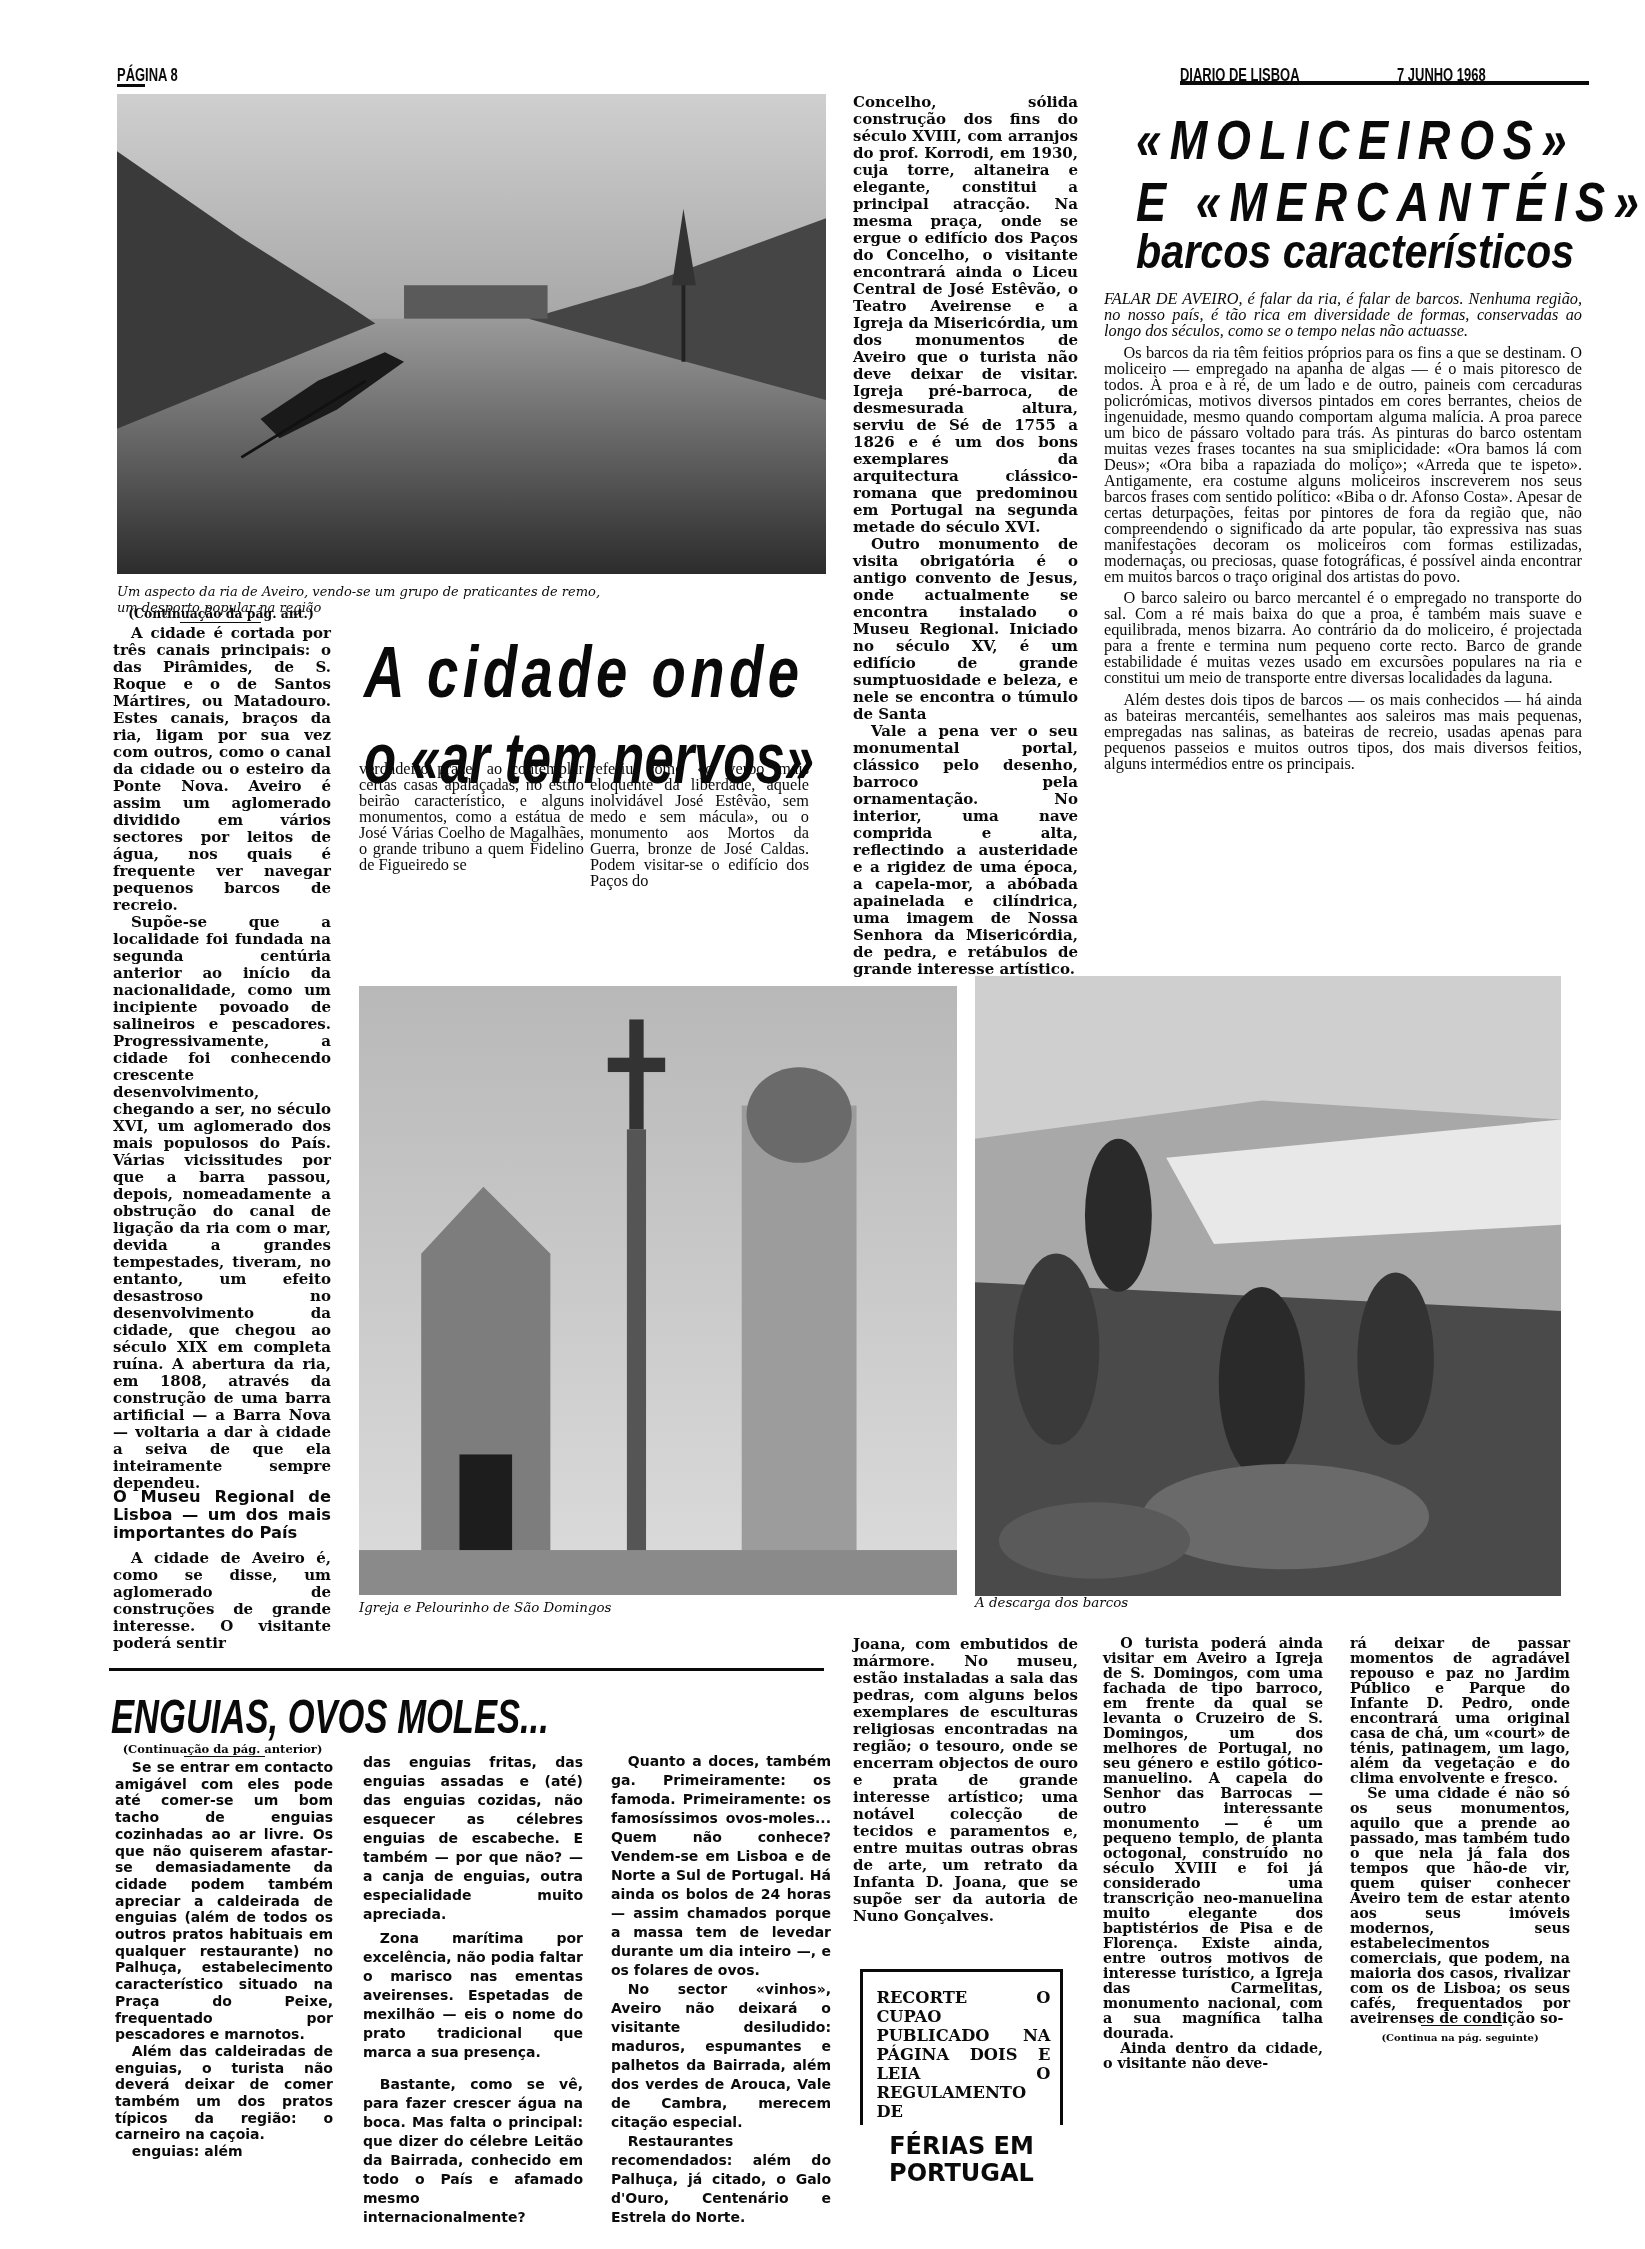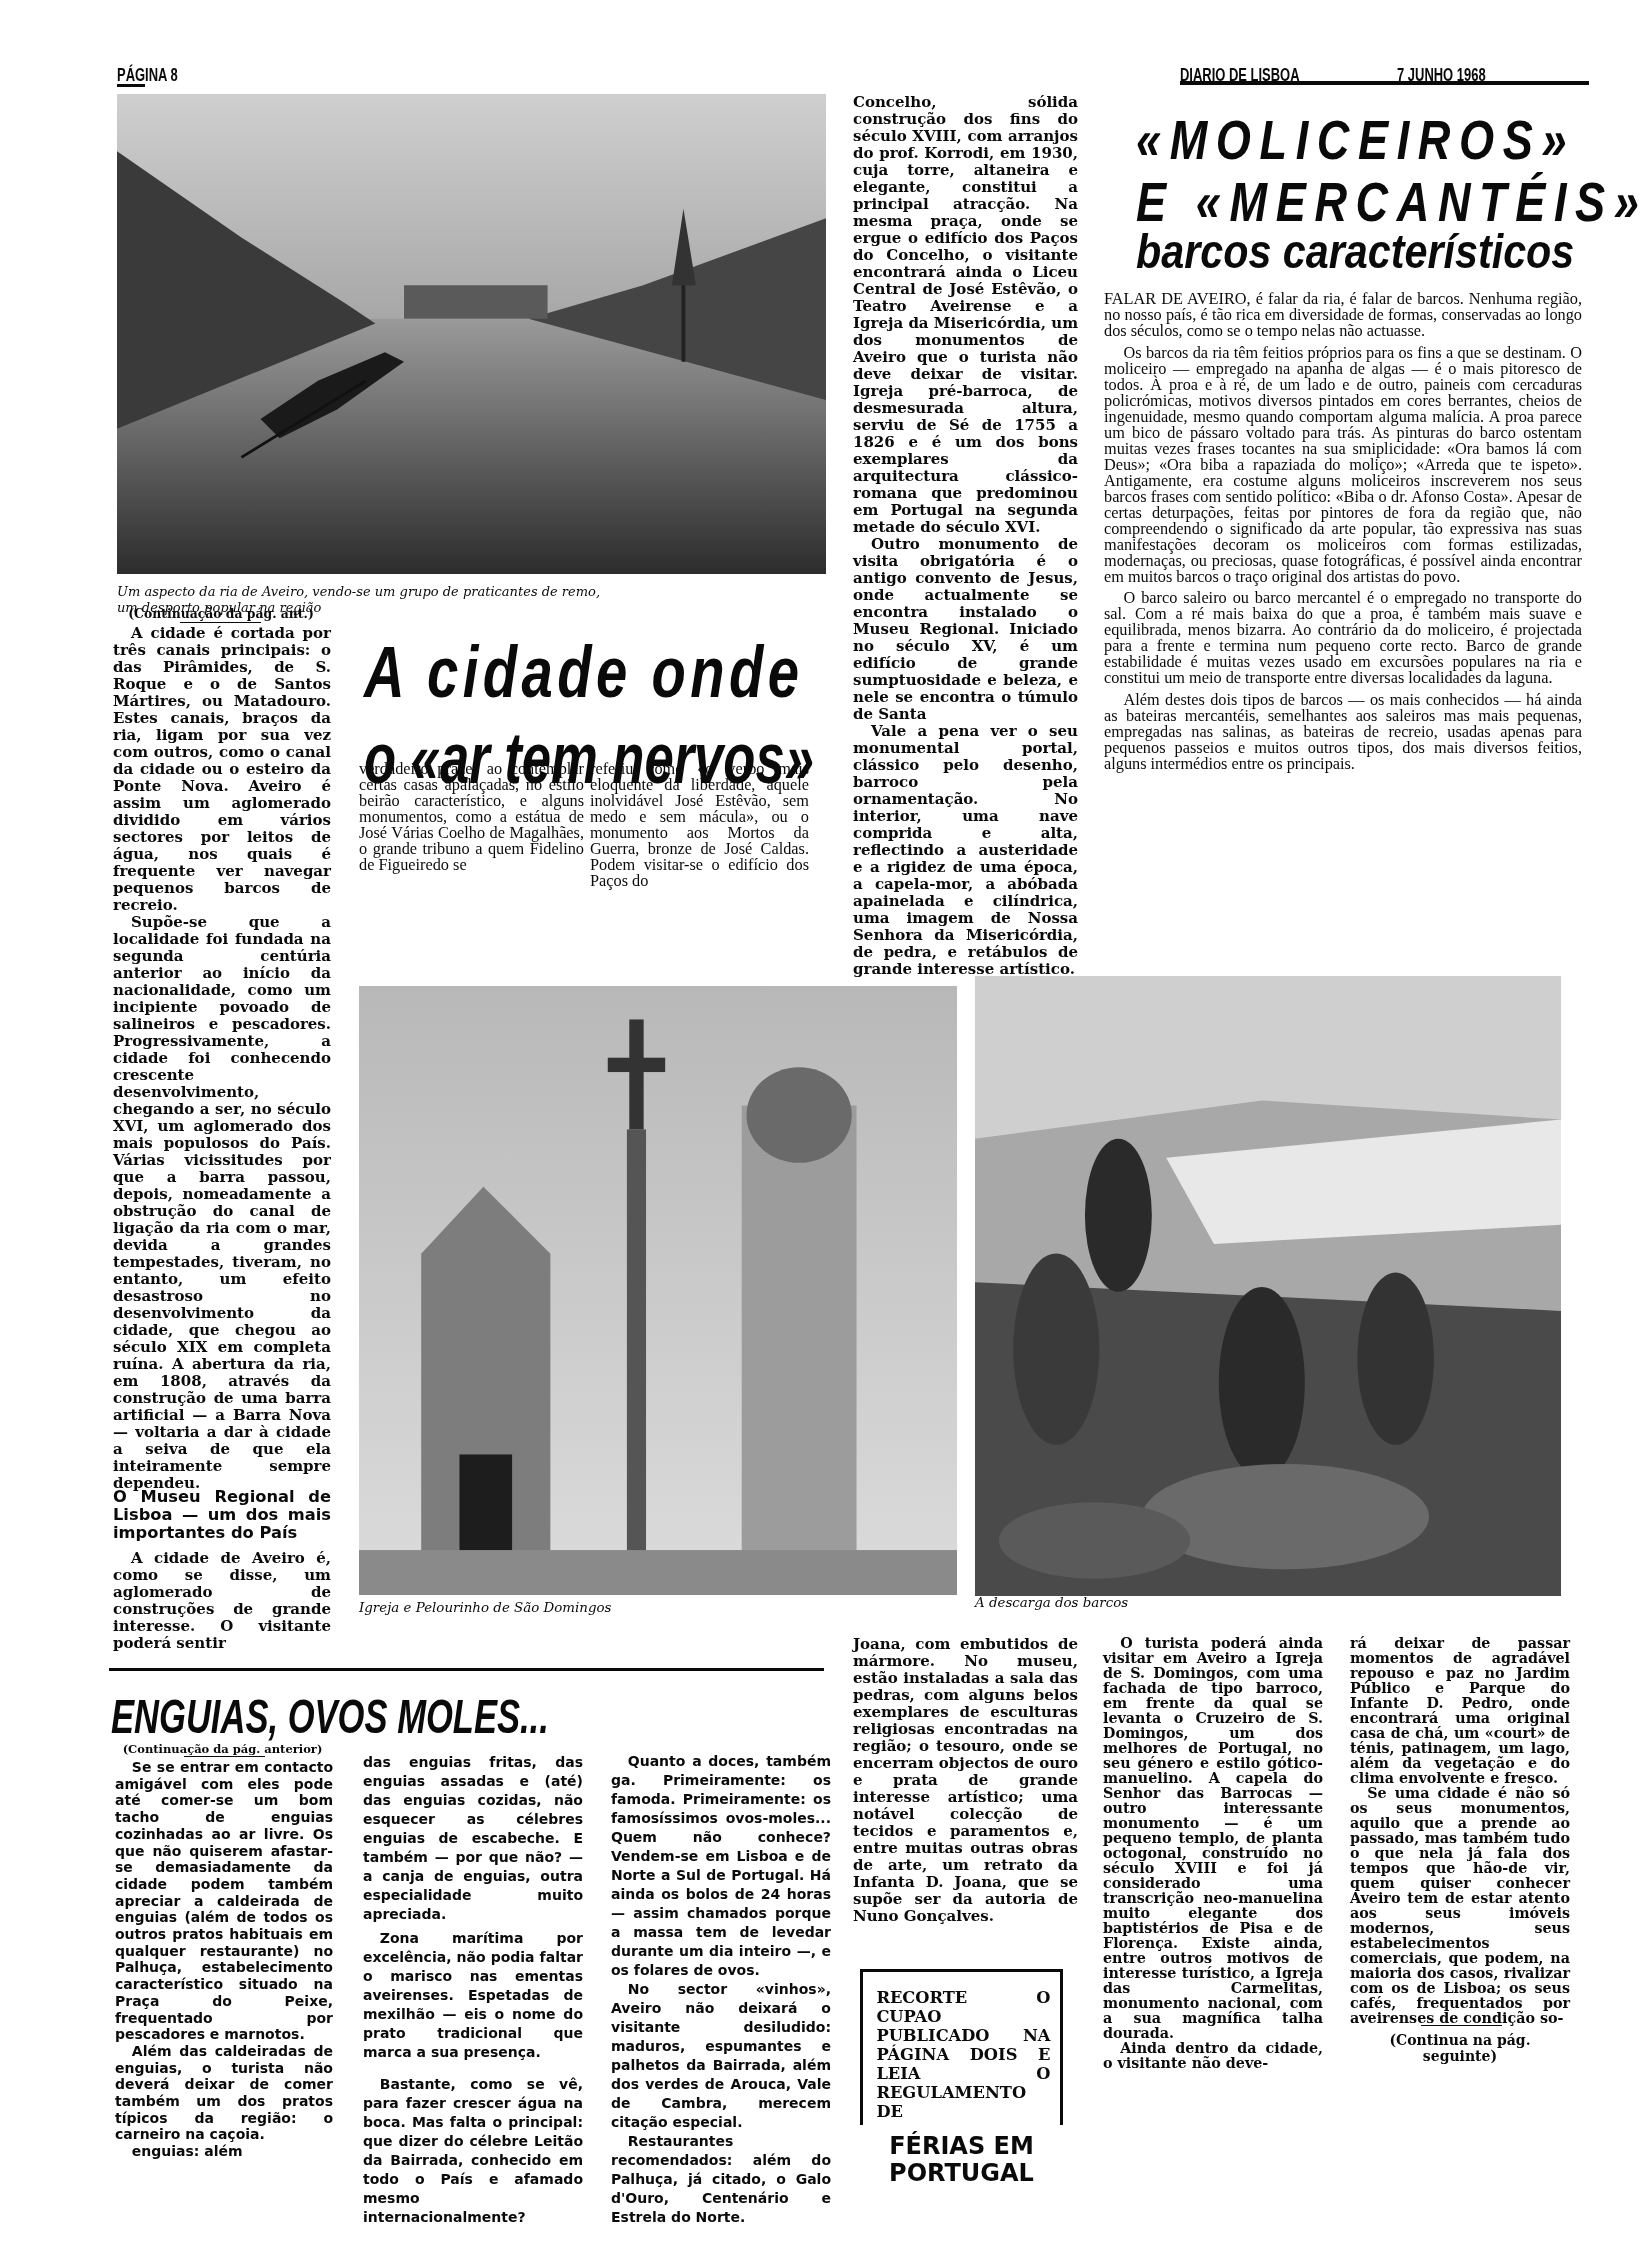--- a/index.html
+++ b/index.html
@@ -11,21 +11,21 @@
   .photo svg { width: 100%; height: 100%; display: block; }
   .caption { font-family: "DejaVu Serif", serif; font-style: italic; font-size: 13px; text-align: left; line-height: 1.25; }
   .col { position: absolute; text-align: justify; hyphens: manual; }
   .col p { margin: 0; text-indent: 1.2em; }
   .col p.noindent { text-indent: 0; }
   .serifbold { font-family: "DejaVu Serif", serif; font-weight: bold; font-size: 15px; line-height: 17px; }
   .condensed { font-family: "Liberation Serif", serif; font-size: 16.3px; line-height: 16px; }
   .sansbold { font-family: "DejaVu Sans", sans-serif; font-weight: bold; font-size: 14px; line-height: 17px; }
   .headline { font-family: "Liberation Sans", sans-serif; font-weight: bold; font-style: italic; line-height: 1; white-space: nowrap; transform-origin: left top; }
   .subhead { font-family: "DejaVu Sans", sans-serif; font-weight: bold; font-size: 16.3px; line-height: 18px; text-align: justify; }
-  .cont { font-family: "DejaVu Serif", serif; font-weight: bold; font-size: 14px; text-align: center; }
+  .cont { font-family: "DejaVu Serif", serif; font-weight: bold; font-size: 10px; text-align: center; }
   .box { position: absolute; border: 3.8px solid #0a0a0a; text-align: center; }
 </style>
 </head>
 <body>
 
 <div class="abs masthead" style="left:117px; top:65px;">PÁGINA 8</div>
 <div class="rule" style="left:117px; top:84px; width:28px; height:2.9px;"></div>
 <div class="abs masthead" style="left:1180px; top:65px;">DIARIO DE LISBOA</div>
 <div class="abs masthead" style="left:1397px; top:65px;">7 JUNHO 1968</div>
 <div class="rule" style="left:1180px; top:81px; width:409px; height:3.8px;"></div>
@@ -56,21 +56,21 @@
 <div class="abs caption" style="left:117px; top:584px; width:709px;">
   <div>Um aspecto da ria de Aveiro, vendo-se um grupo de praticantes de remo,</div>
   <div>um desporto popular na região</div>
 </div>
 
 <div class="abs headline" style="left:1136px; top:113px; font-size:55px; letter-spacing:10.5px; transform:scaleX(0.82);">«MOLICEIROS»</div>
 <div class="abs headline" style="left:1136px; top:175px; font-size:55px; letter-spacing:10.5px; transform:scaleX(0.82);">E «MERCANTÉIS»</div>
 <div class="abs headline" style="left:1136px; top:228px; font-size:48px; transform:scaleX(0.86);">barcos característicos</div>
 
 <div class="col condensed" style="left:1104px; top:291px; width:478px;">
-  <p class="noindent" style="margin-bottom:5.7px;">FALAR DE AVEIRO, é falar da ria, é falar de barcos. Nenhuma região, no nosso país, é tão rica em diversidade de formas, conservadas ao longo dos séculos, como se o tempo nelas não actuasse.</p>
+  <p class="noindent" style="margin-bottom:5.7px;font-style:italic;">FALAR DE AVEIRO, é falar da ria, é falar de barcos. Nenhuma região, no nosso país, é tão rica em diversidade de formas, conservadas ao longo dos séculos, como se o tempo nelas não actuasse.</p>
   <p style="margin-bottom:5.7px;">Os barcos da ria têm feitios próprios para os fins a que se destinam. O moliceiro — empregado na apanha de algas — é o mais pitoresco de todos. À proa e à ré, de um lado e de outro, paineis com cercaduras policrómicas, motivos diversos pintados em cores berrantes, cheios de ingenuidade, mesmo quando comportam alguma malícia. A proa parece um bico de pássaro voltado para trás. As pinturas do barco ostentam muitas vezes frases tocantes na sua smiplicidade: «Ora bamos lá com Deus»; «Ora biba a rapaziada do moliço»; «Arreda que te ispeto». Antigamente, era costume alguns moliceiros inscreverem nos seus barcos frases com sentido político: «Biba o dr. Afonso Costa». Apesar de certas deturpações, feitas por pintores de fora da região que, não compreendendo o significado da arte popular, tão expressiva nas suas manifestações decoram os moliceiros com formas estilizadas, modernaças, ou preciosas, quase fotográficas, é possível ainda encontrar em muitos barcos o traço original dos artistas do povo.</p>
   <p style="margin-bottom:5.7px;">O barco saleiro ou barco mercantel é o empregado no transporte do sal. Com a ré mais baixa do que a proa, é também mais suave e equilibrada, menos bizarra. Ao contrário da do moliceiro, é projectada para a frente e termina num pequeno corte recto. Barco de grande estabilidade é muitas vezes usado em excursões populares na ria e constitui um meio de transporte entre diversas localidades da laguna.</p>
   <p>Além destes dois tipos de barcos — os mais conhecidos — há ainda as bateiras mercantéis, semelhantes aos saleiros mas mais pequenas, empregadas nas salinas, as bateiras de recreio, usadas apenas para pequenos passeios e muitos outros tipos, dos mais diversos feitios, alguns intermédios entre os principais.</p>
 </div>
 
 <div class="col serifbold" style="left:853px; top:94px; width:225px;">
   <p class="noindent">Concelho, sólida construção dos fins do século XVIII, com arranjos do prof. Korrodi, em 1930, cuja torre, altaneira e elegante, constitui a principal atracção. Na mesma praça, onde se ergue o edifício dos Paços do Concelho, o visitante encontrará ainda o Liceu Central de José Estêvão, o Teatro Aveirense e a Igreja da Misericórdia, um dos monumentos de Aveiro que o turista não deve deixar de visitar. Igreja pré-barroca, de desmesurada altura, serviu de Sé de 1755 a 1826 e é um dos bons exemplares da arquitectura clássico-romana que predominou em Portugal na segunda metade do século XVI.</p>
   <p>Outro monumento de visita obrigatória é o antigo convento de Jesus, onde actualmente se encontra instalado o Museu Regional. Iniciado no século XV, é um edifício de grande sumptuosidade e beleza, e nele se encontra o túmulo de Santa</p>
   <p>Vale a pena ver o seu monumental portal, clássico pelo desenho, barroco pela ornamentação. No interior, uma nave comprida e alta, reflectindo a austeridade e a rigidez de uma época, a capela-mor, a abóbada apainelada e cilíndrica, uma imagem de Nossa Senhora da Misericórdia, de pedra, e retábulos de grande interesse artístico.</p>
 </div>

